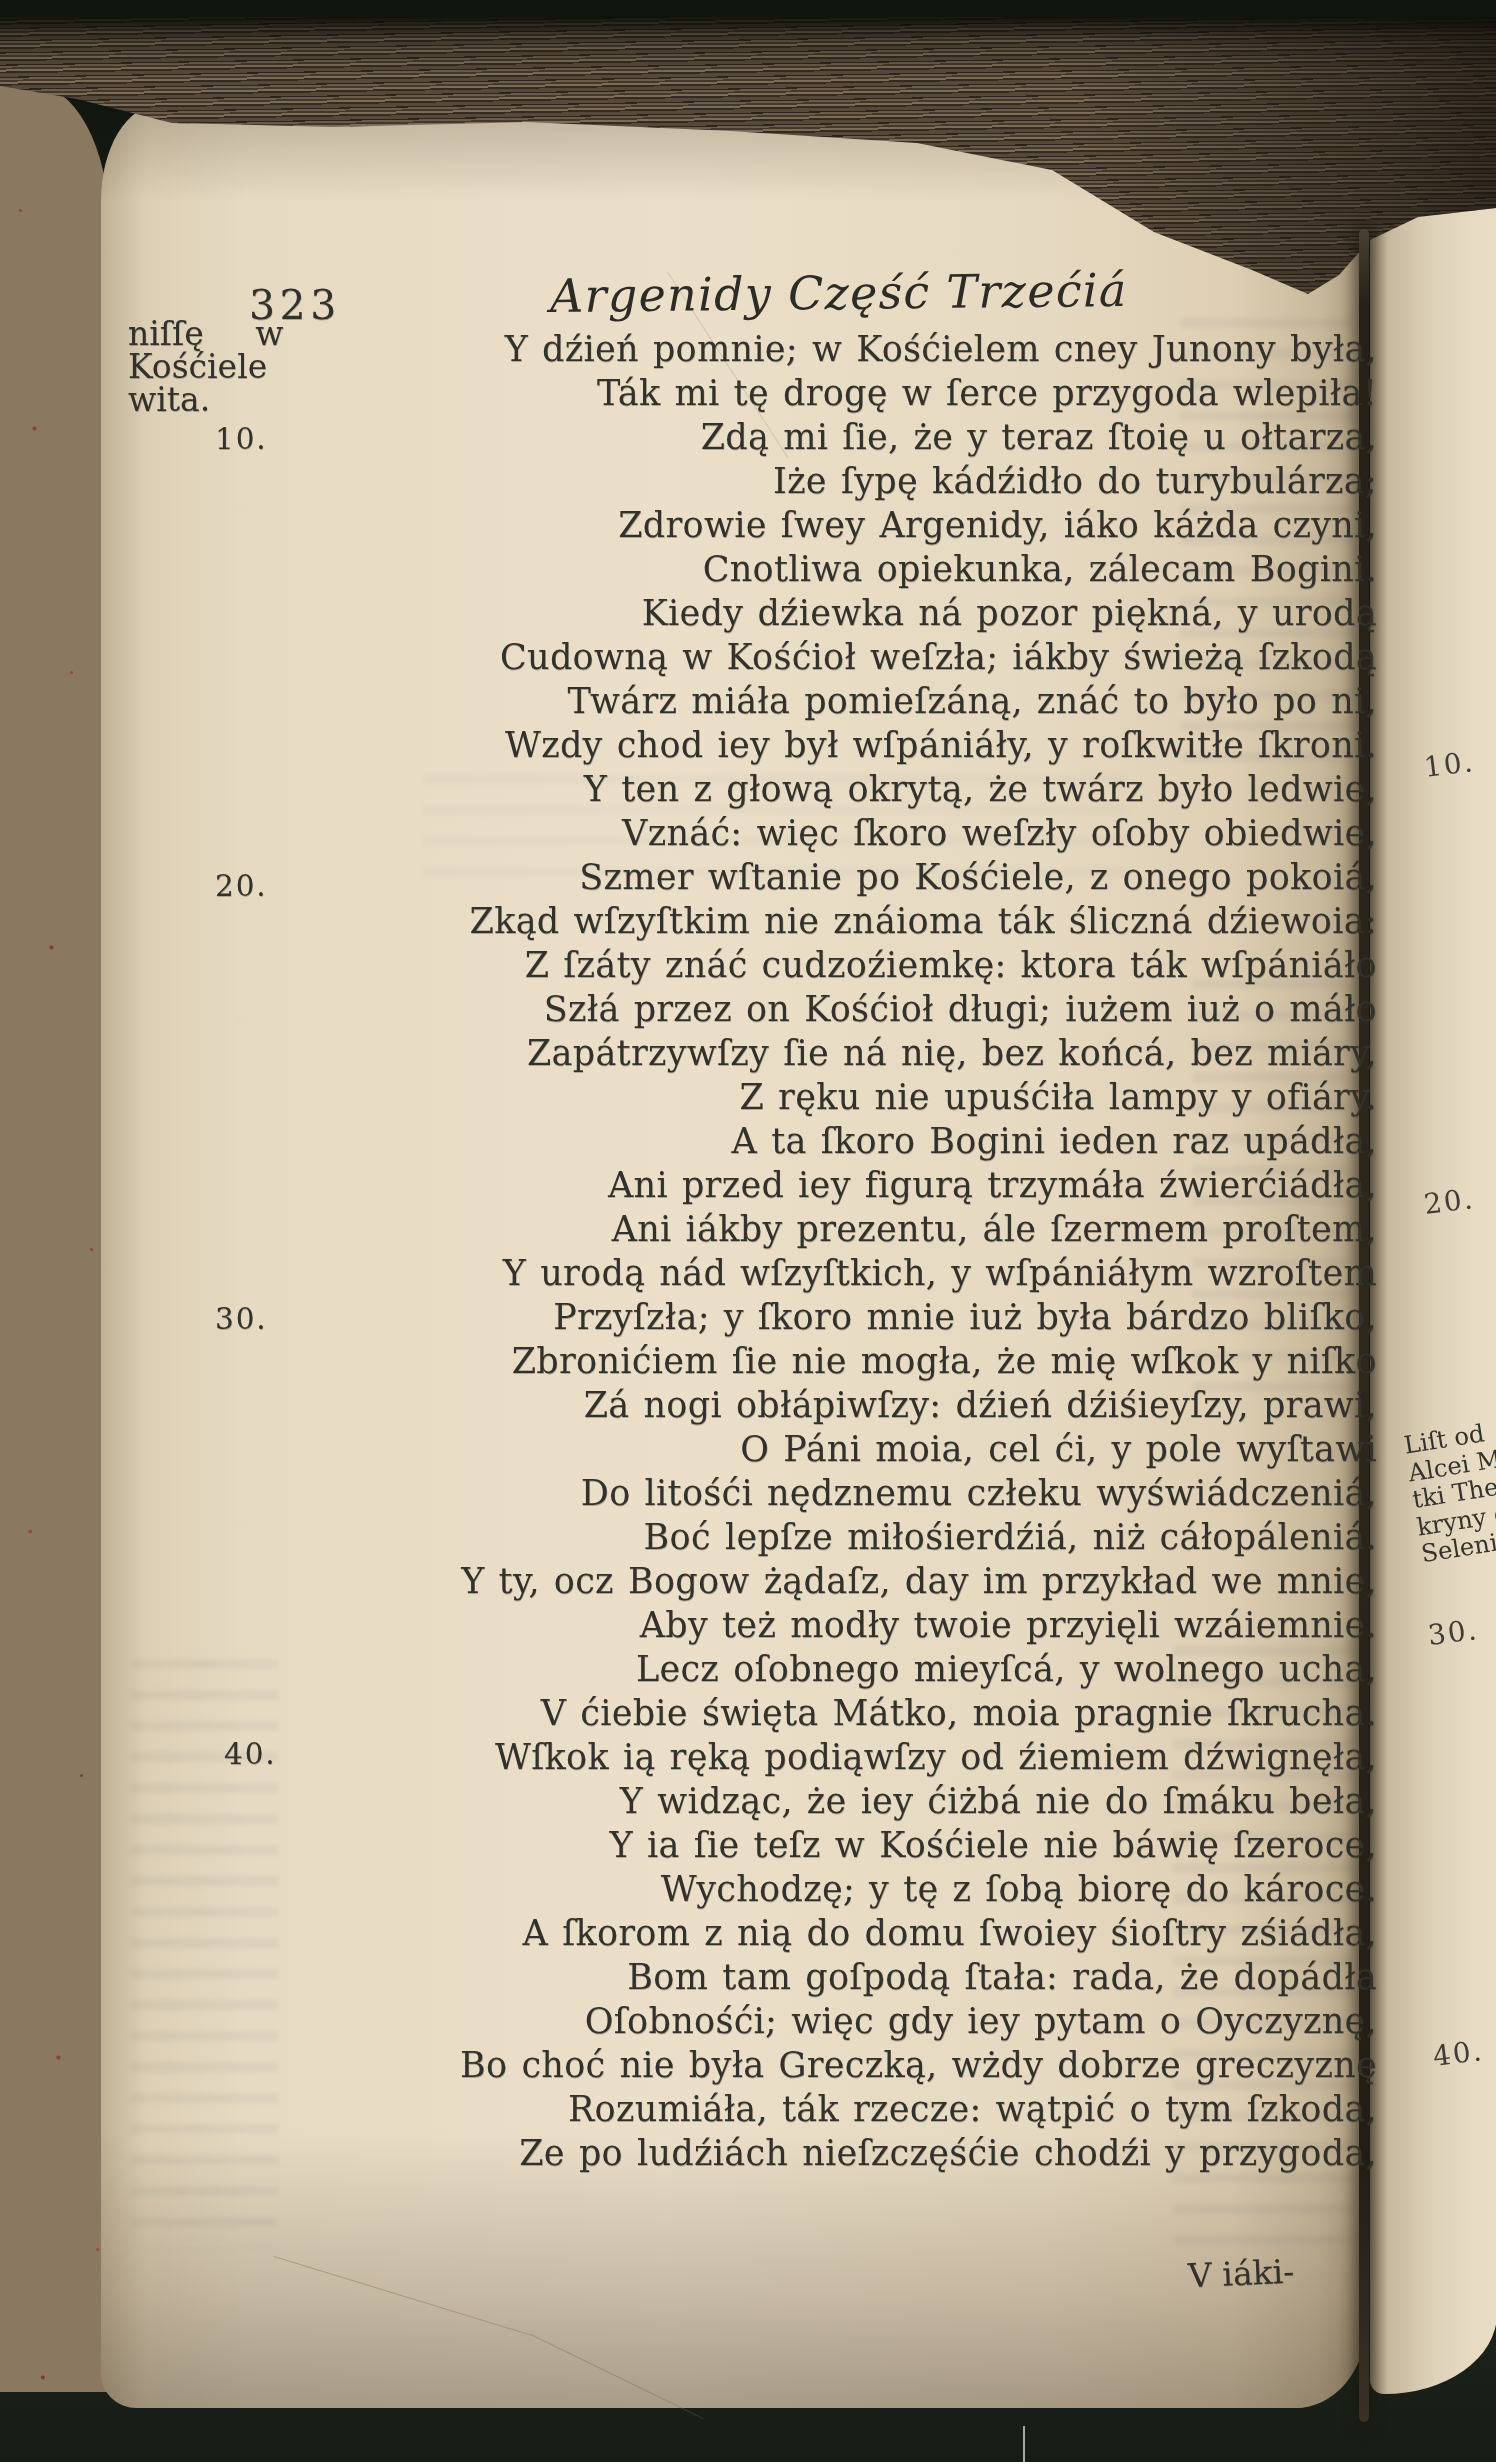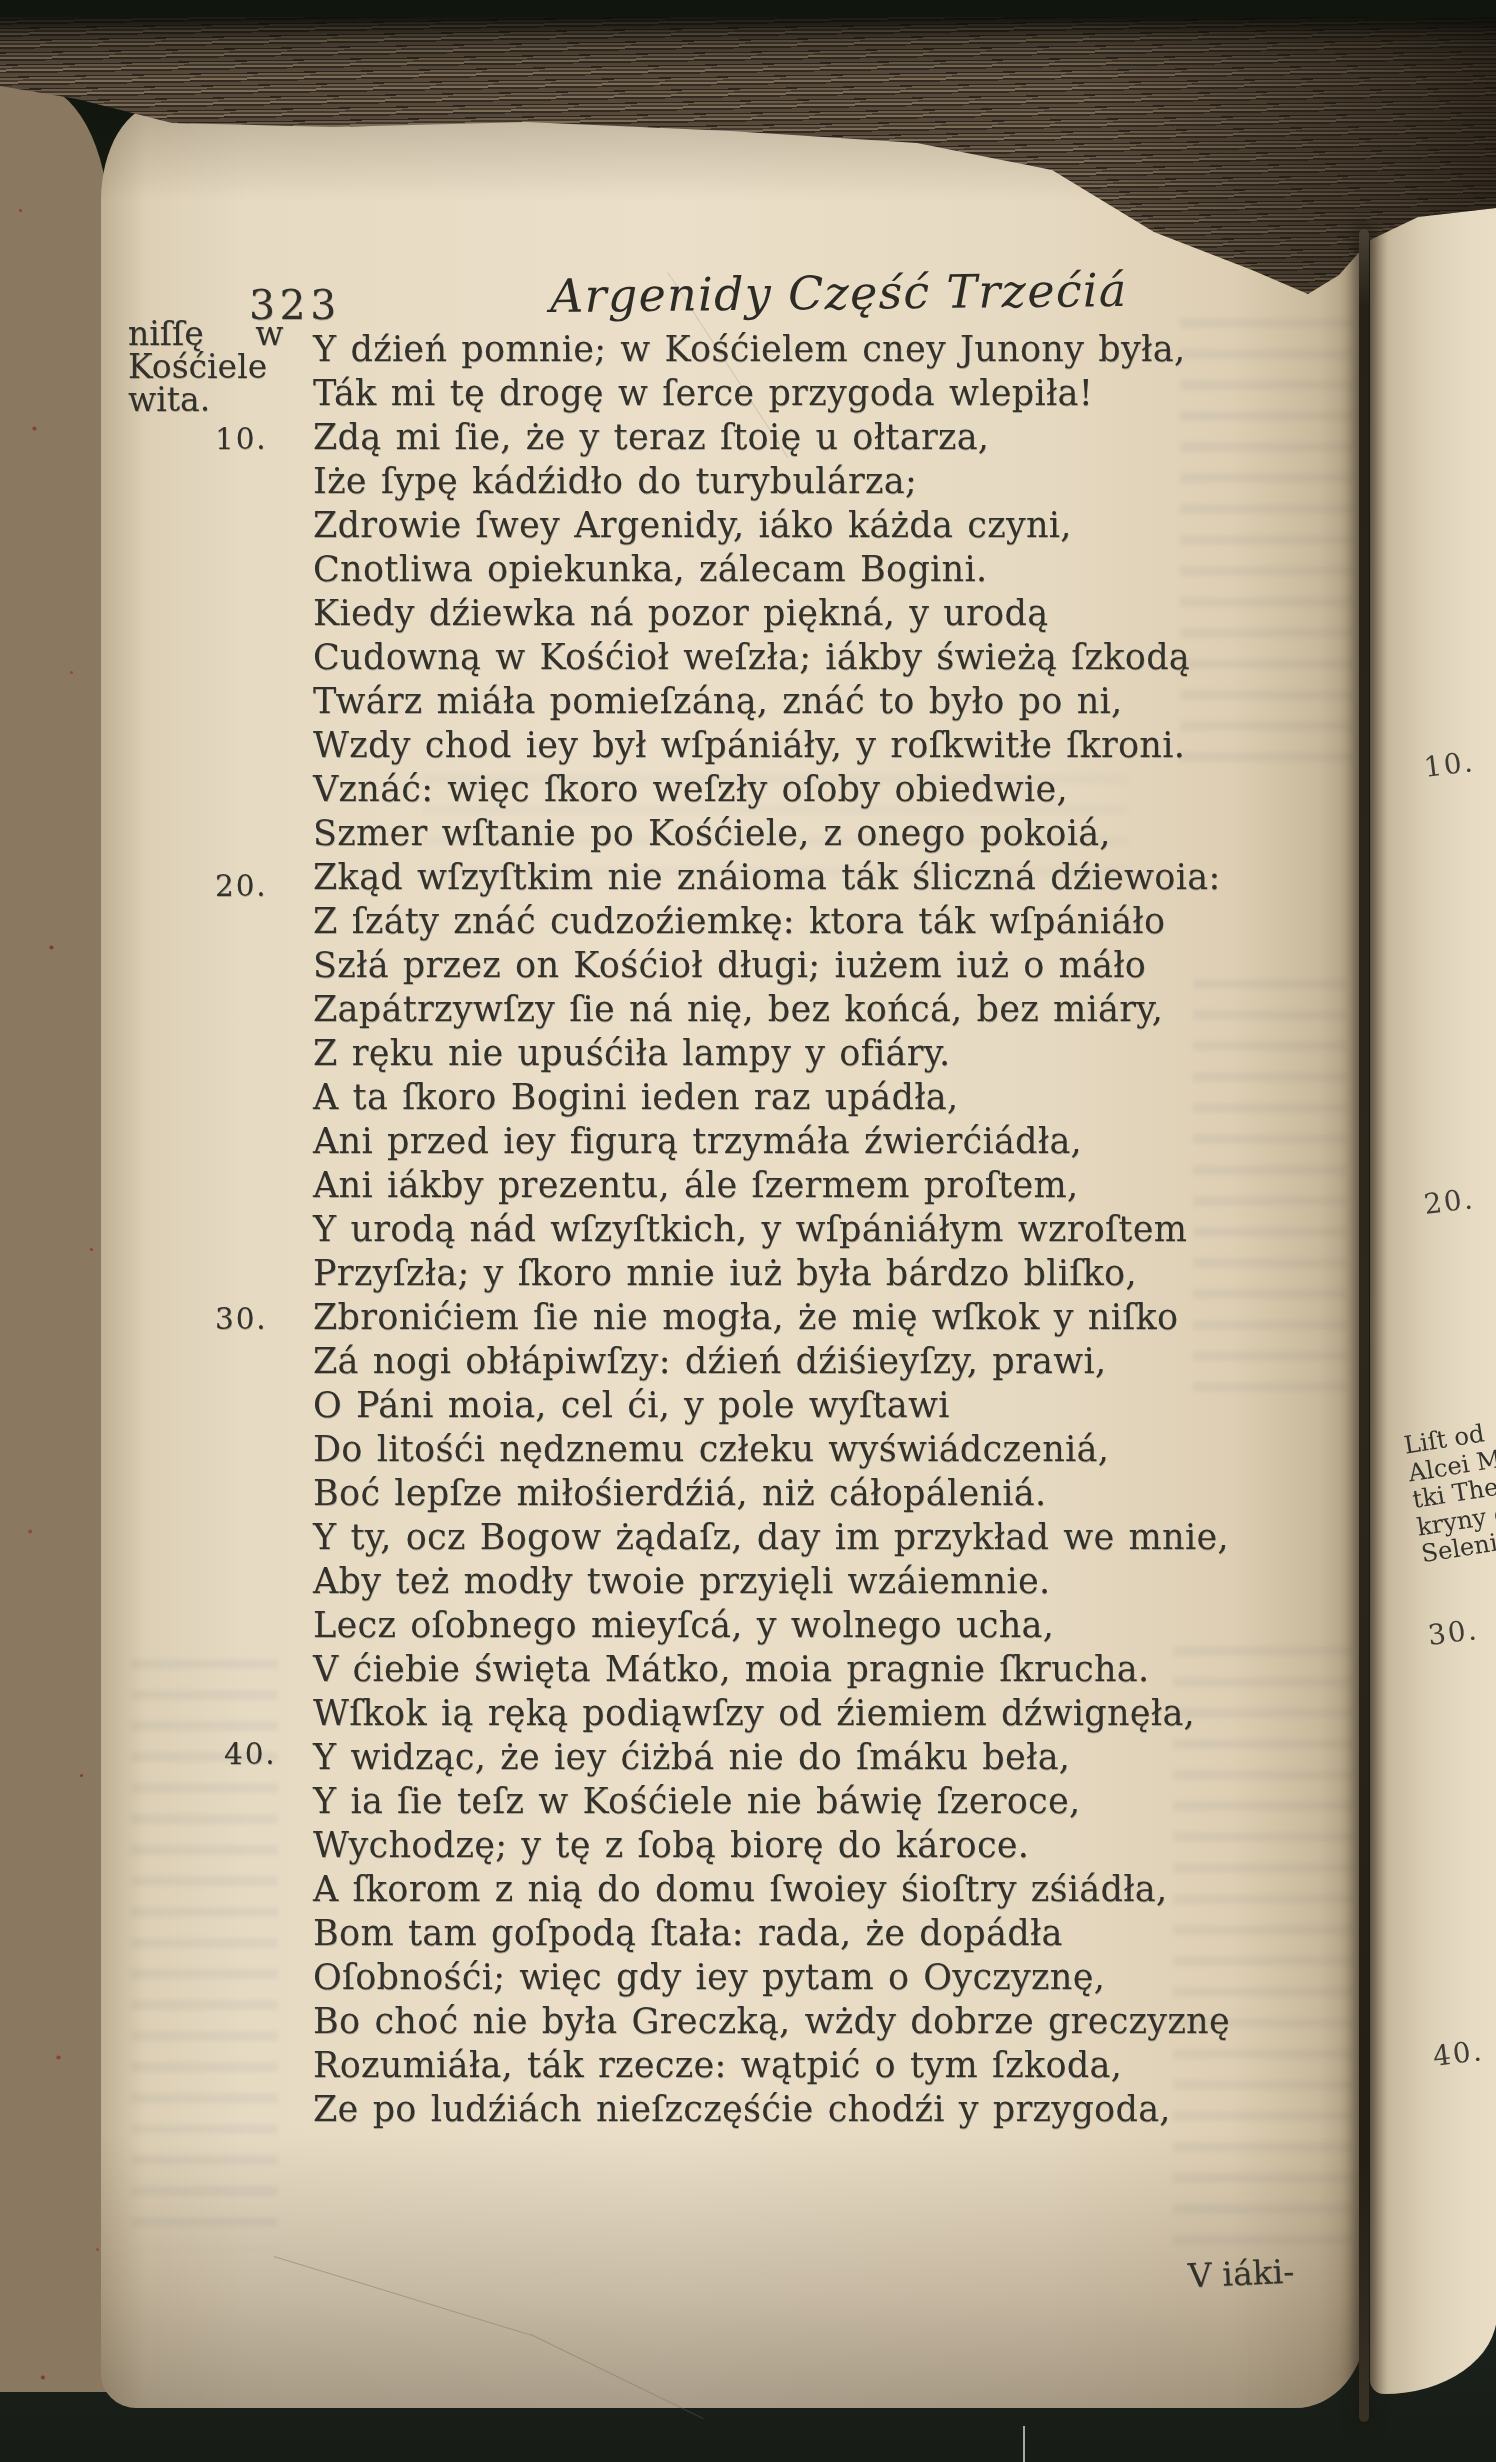--- a/index.html
+++ b/index.html
@@ -53,21 +53,21 @@
   .g5{left:423px;top:757px;width:705px;height:115px;opacity:.25;}
 
   
   .ink{color:#33312c;text-shadow:0.4px 0.6px 0 rgba(42,40,34,.30);}
   .page-number{position:absolute;left:249px;top:264px;z-index:8;font-size:41px;letter-spacing:4.5px;}
   .running-title{position:absolute;left:550px;top:249px;z-index:8;font-size:46px;font-style:italic;
     letter-spacing:1.3px;white-space:nowrap;transform:rotate(-.6deg);color:#2d2b26;}
   .margin-note{position:absolute;left:128px;top:300px;width:160px;z-index:8;font-size:33px;line-height:33px;}
   .margin-note .i0{word-spacing:41px;}
   .verse{position:absolute;left:313px;top:312px;width:1064px;z-index:8;font-size:35px;}
-  .verse-line{height:44px;white-space:nowrap;letter-spacing:0.3px;word-spacing:2.6px;}
+  .verse-line{height:44px;white-space:nowrap;letter-spacing:0.3px;word-spacing:2.6px;text-align:right;}
   .lnum-left{position:absolute;left:215px;width:77px;z-index:8;font-size:29.5px;letter-spacing:1.9px;}
   .lnum-left .i0,.lnum-left .i1,.lnum-left .i2,.lnum-left .i3{position:absolute;left:0;}
   .lnum-left .i0{top:405px;}  
   .lnum-left .i1{top:852px;}
   .lnum-left .i2{top:1285px;}
   .lnum-left .i3{top:1720px;left:9px;}
   .catchword{position:absolute;left:1188px;top:2237px;z-index:8;font-size:33px;
     transform:rotate(-2.5deg);white-space:nowrap;}
 
   
@@ -119,20 +119,21 @@
       <div class="verse-line i0">Y dźień pomnie; w Kośćielem cney Junony była,</div>
       <div class="verse-line i1">Ták mi tę drogę w ſerce przygoda wlepiła!</div>
       <div class="verse-line i2">Zdą mi ſie, że y teraz ſtoię u ołtarza,</div>
       <div class="verse-line i3">Iże ſypę kádźidło do turybulárza;</div>
       <div class="verse-line i4">Zdrowie ſwey Argenidy, iáko káżda czyni,</div>
       <div class="verse-line i5">Cnotliwa opiekunka, zálecam Bogini.</div>
       <div class="verse-line i6">Kiedy dźiewka ná pozor piękná, y urodą</div>
       <div class="verse-line i7">Cudowną w Kośćioł weſzła; iákby świeżą ſzkodą</div>
       <div class="verse-line i8">Twárz miáła pomieſzáną, znáć to było po ni,</div>
       <div class="verse-line i9">Wzdy chod iey był wſpániáły, y roſkwitłe ſkroni.</div>
+      <div class="verse-line i12">Y ten z głową okrytą, że twárz było ledwie,</div>
       <div class="verse-line i13">Vznáć: więc ſkoro weſzły oſoby obiedwie,</div>
       <div class="verse-line i14">Szmer wſtanie po Kośćiele, z onego pokoiá,</div>
       <div class="verse-line i15">Zkąd wſzyſtkim nie znáioma ták śliczná dźiewoia:</div>
       <div class="verse-line i16">Z ſzáty znáć cudzoźiemkę: ktora ták wſpániáło</div>
       <div class="verse-line i17">Szłá przez on Kośćioł długi; iużem iuż o máło</div>
       <div class="verse-line i18">Zapátrzywſzy ſie ná nię, bez końcá, bez miáry,</div>
       <div class="verse-line i19">Z ręku nie upuśćiła lampy y ofiáry.</div>
       <div class="verse-line i20">A ta ſkoro Bogini ieden raz upádła,</div>
       <div class="verse-line i21">Ani przed iey figurą trzymáła źwierćiádła,</div>
       <div class="verse-line i22">Ani iákby prezentu, ále ſzermem proſtem,</div>

